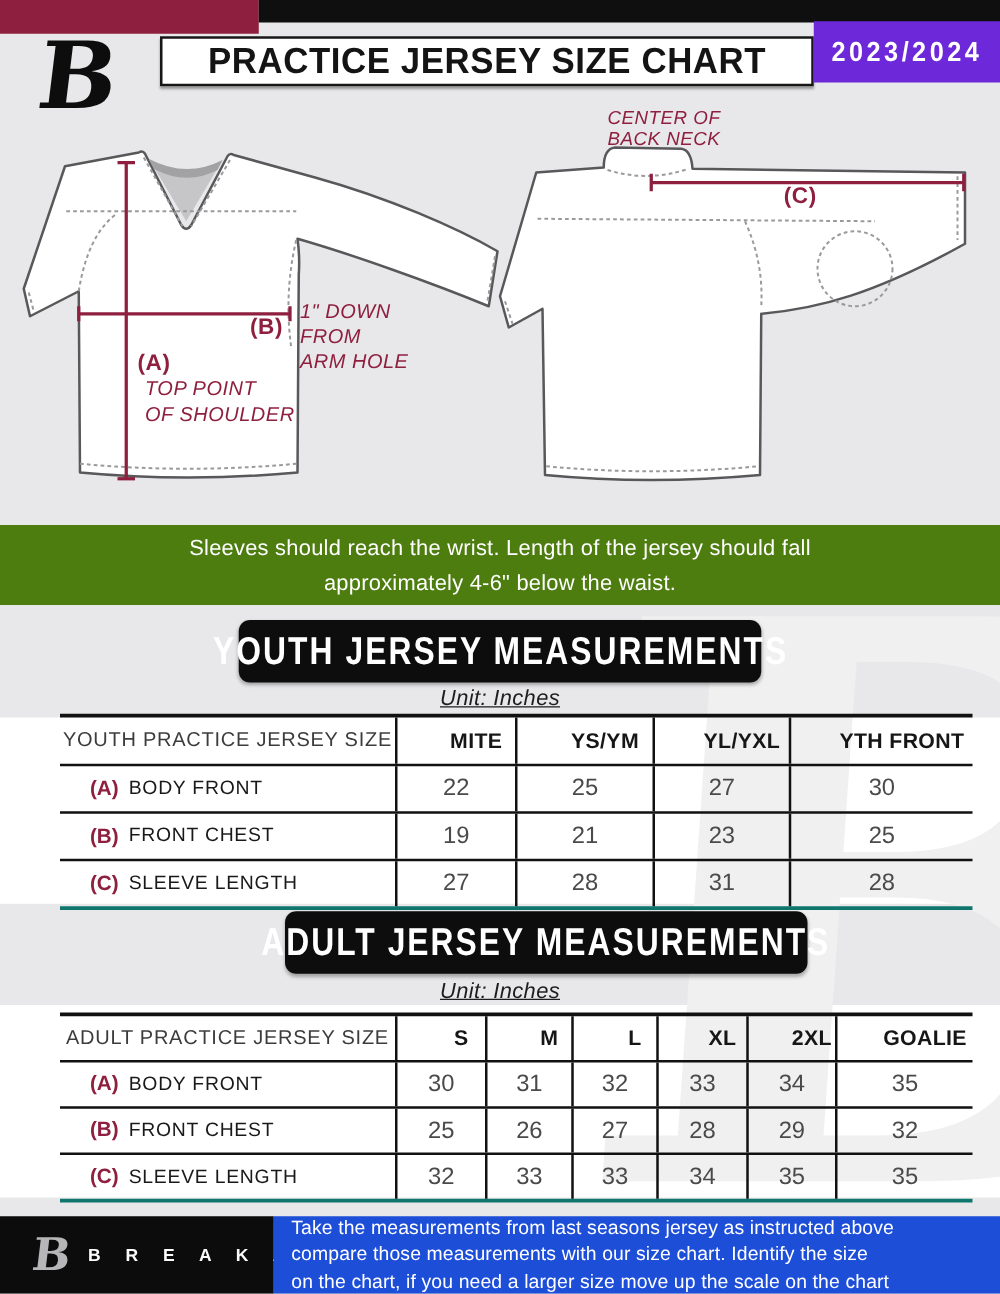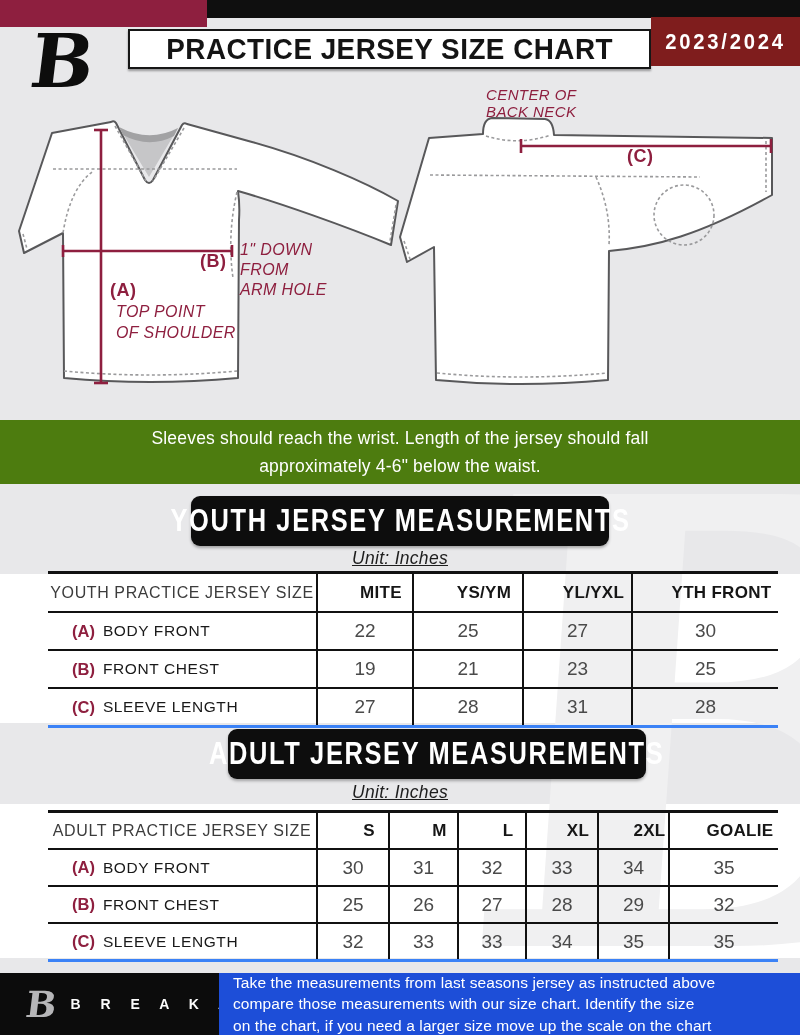--- a/index.html
+++ b/index.html
@@ -36,21 +36,21 @@
     left:128px;top:29px;width:523px;height:40px;background:#ffffff;
     border:2px solid #161616;box-sizing:border-box;
     display:flex;align-items:center;justify-content:center;
     box-shadow:0 2px 2px rgba(0,0,0,.35);
   }
   #title-box span{
     font-size:29px;font-weight:bold;color:#141414;letter-spacing:.5px;white-space:nowrap;
     transform:scaleX(.96);
   }
   #year-box{
-    left:651px;top:17px;width:149px;height:49px;background:#7f1d1d;
+    left:651px;top:17px;width:149px;height:49px;background:#6d28d9;
     display:flex;align-items:center;justify-content:center;
   }
   #year-box span{
     color:#fff;font-weight:bold;font-size:22px;letter-spacing:3px;transform:scaleX(.92);white-space:nowrap;
   }
 
   
   .ann{position:absolute;color:#8e1f3f;}
   .ann.note{font-style:italic;font-size:16px;line-height:20px;white-space:pre-line;letter-spacing:.4px;}
   .ann.tag{font-weight:bold;font-size:18px;letter-spacing:.5px;}
@@ -82,21 +82,21 @@
   #youth-banner{top:496px;}
   #adult-banner{top:729px;margin-left:37px;}
   .unit{
     position:absolute;left:0;width:800px;text-align:center;
     font-style:italic;font-size:17.5px;color:#1d1d1d;letter-spacing:.3px;text-decoration:underline;
   }
   #unit-youth{top:548px;}
   #unit-adult{top:782px;}
 
   
-  .table{position:absolute;left:48px;width:730px;border-top:3px solid #111;border-bottom:3px solid #3b82f6;}
+  .table{position:absolute;left:48px;width:730px;border-top:3px solid #111;border-bottom:3px solid #0f766e;}
   #youth-table{top:571px;}
   #adult-table{top:810px;}
   .tr{display:grid;border-bottom:2px solid #111;}
   .table .tr:last-child{border-bottom:none;}
   #youth-table .tr{grid-template-columns:270px 96px 110px 109px 145px;height:36px;}
   #youth-table .tr.head{height:37px;border-bottom:2px solid #111;}
   #adult-table .tr{grid-template-columns:270px 72px 69px 68px 72px 71px 108px;height:35px;}
   .td{
     display:flex;align-items:center;justify-content:center;
     border-right:2px solid #111;box-sizing:border-box;overflow:hidden;

